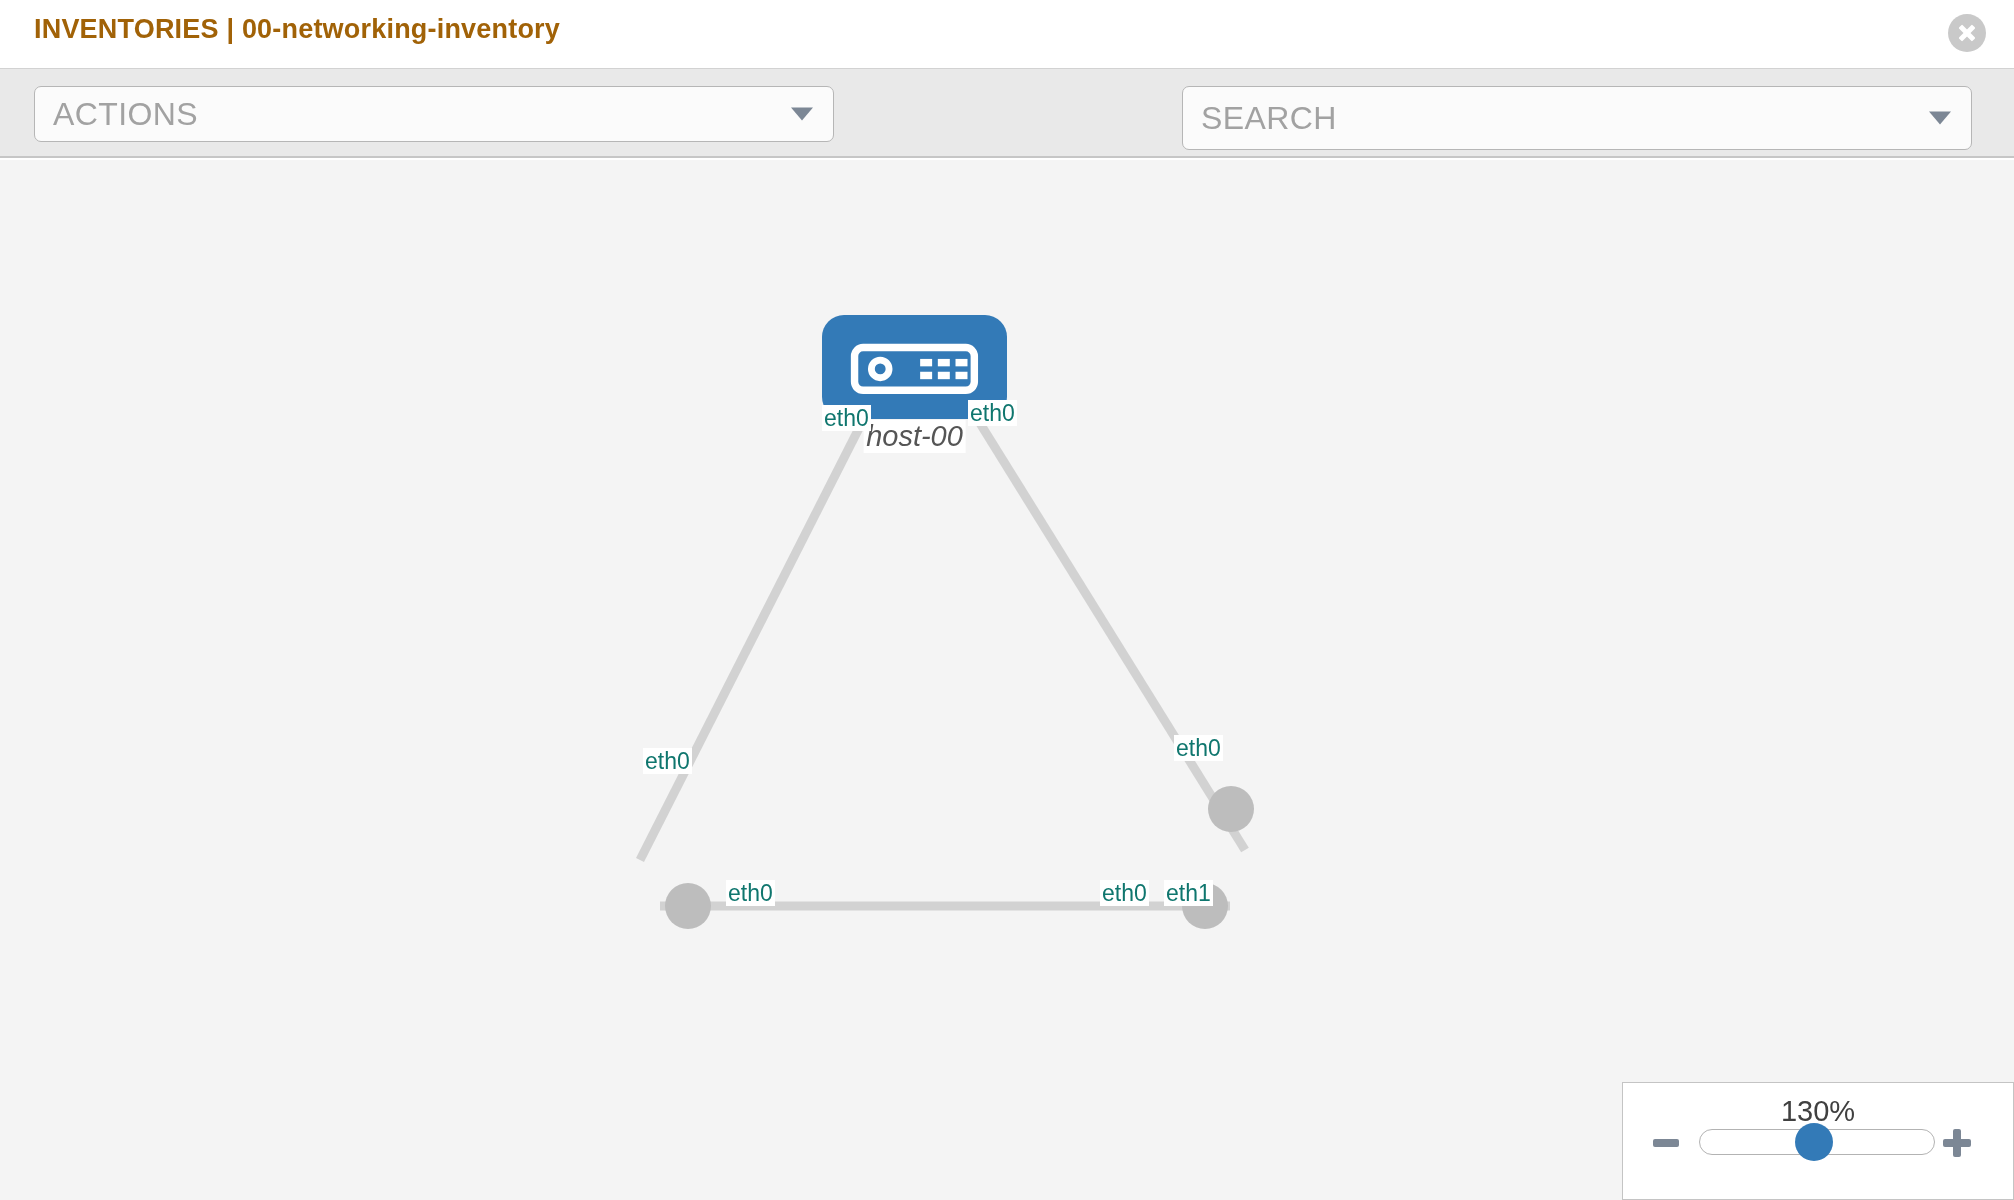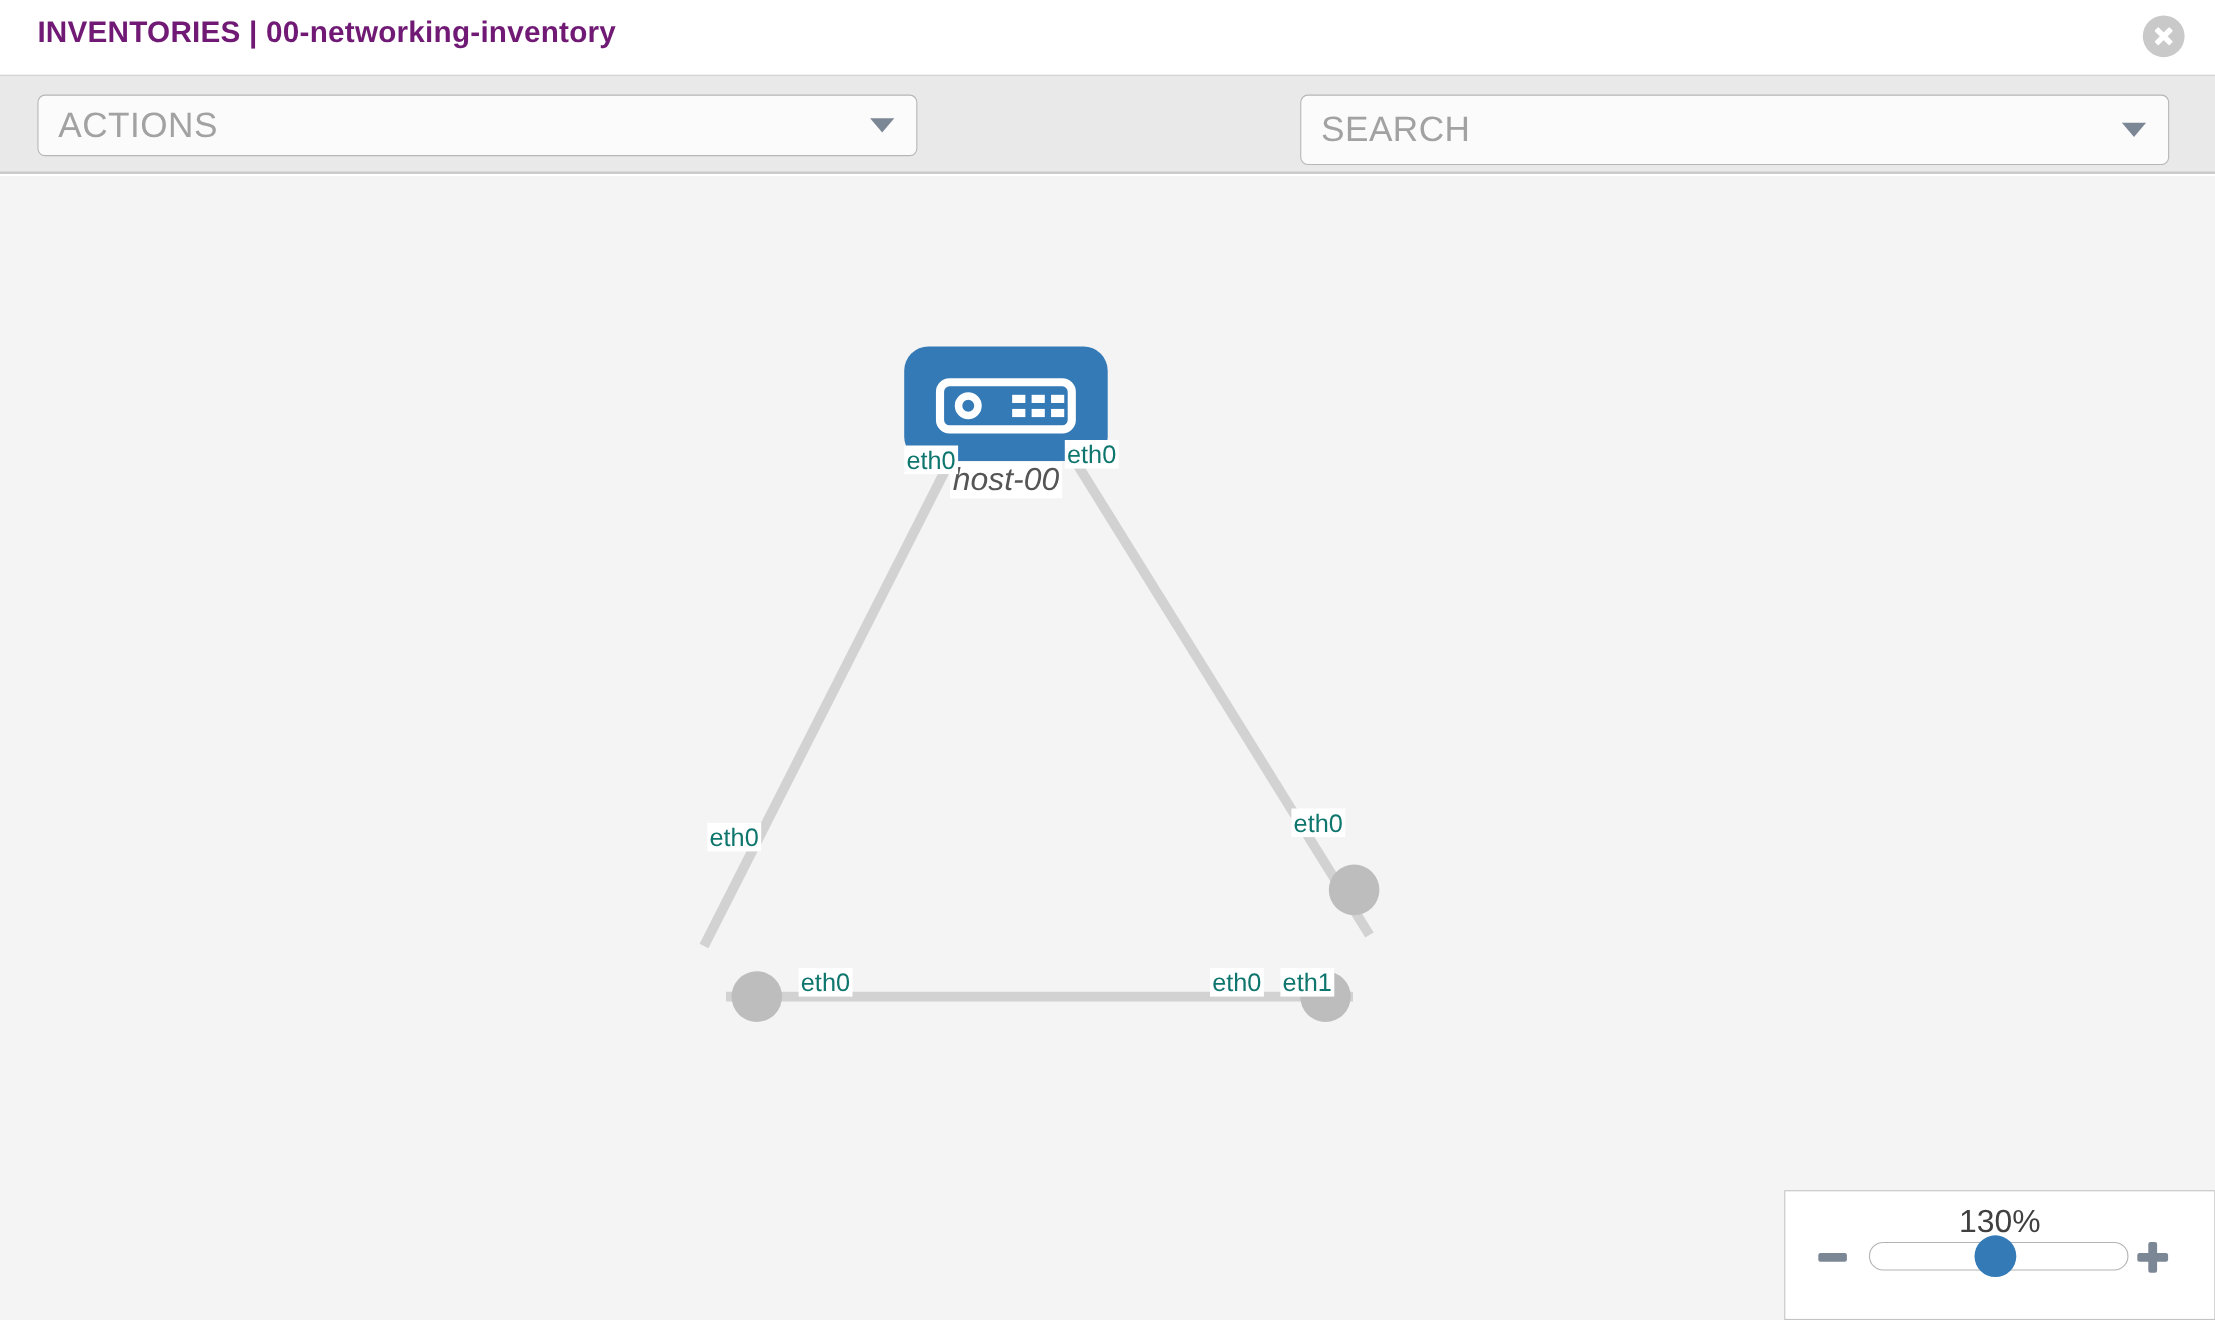--- a/index.html
+++ b/index.html
@@ -11,21 +11,21 @@
   }
   #app { position:relative; width:2014px; height:1200px; background:#ffffff; }
 
   
   .titlebar {
     position:absolute; left:0; top:0; width:2014px; height:68px;
     background:#ffffff;
   }
   .title-text {
     position:absolute; left:34px; top:14px;
-    font-size:27px; font-weight:bold; color:#701a75;
+    font-size:27px; font-weight:bold; color:#a16207;
     letter-spacing:0.2px; white-space:nowrap;
   }
   .close-btn {
     position:absolute; right:28px; top:14px;
     width:38px; height:38px; border-radius:50%;
     background:#c9c9c9; cursor:pointer;
   }
   .close-btn::before, .close-btn::after {
     content:""; position:absolute; left:50%; top:50%;
     width:19px; height:5px; background:#ffffff; border-radius:1px;

